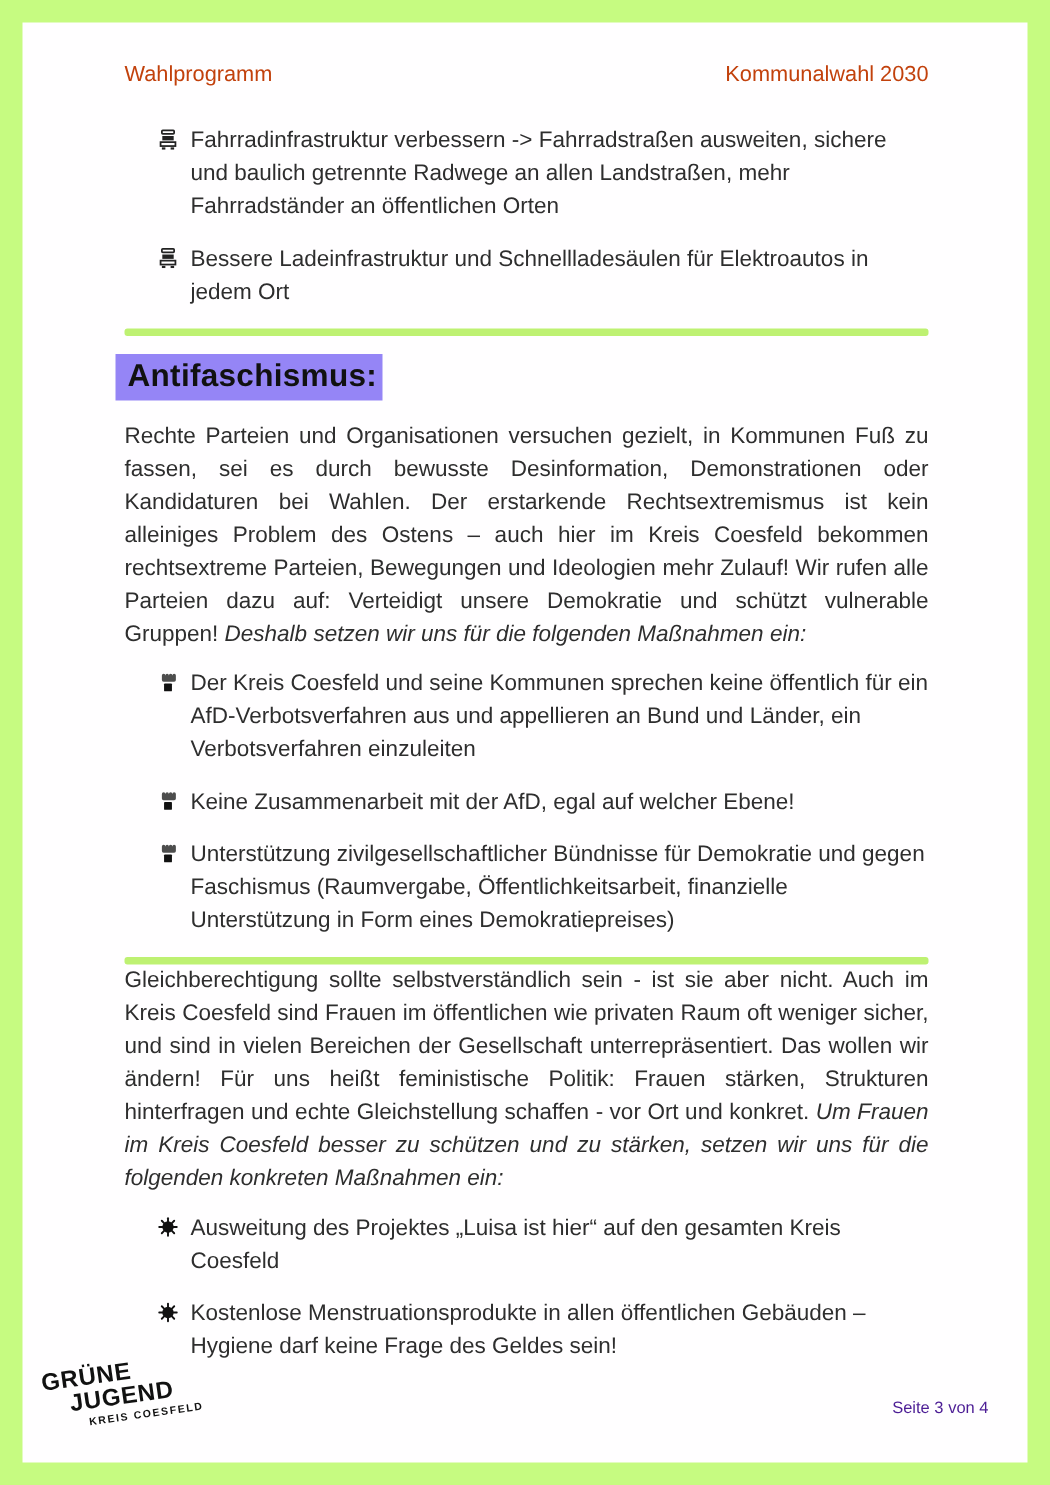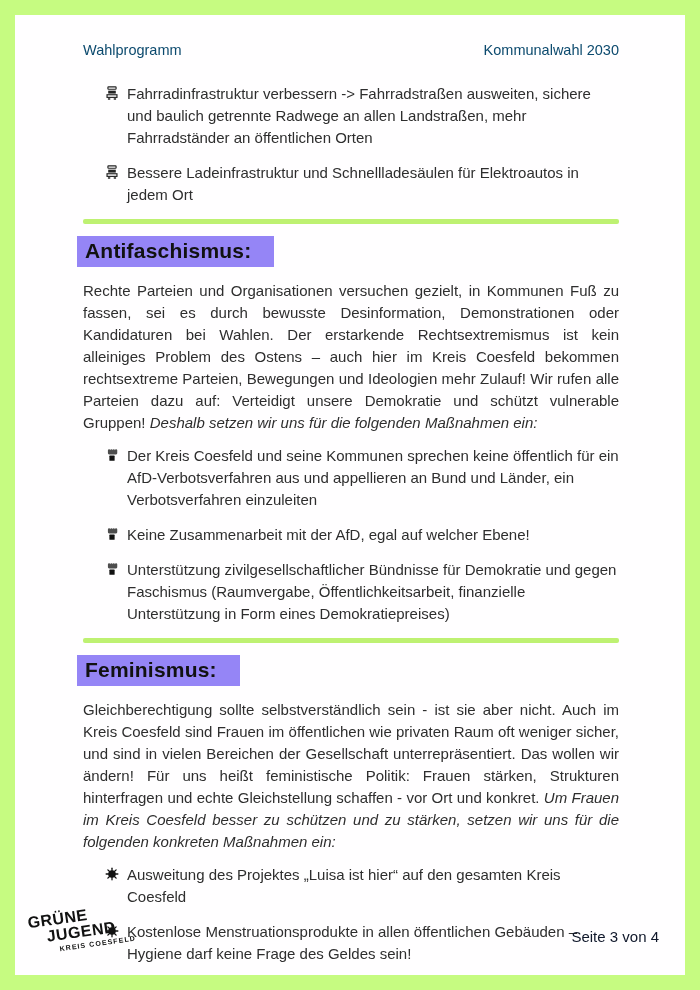--- a/index.html
+++ b/index.html
@@ -24,21 +24,21 @@
   }
   .content {
     padding: 27px 66px 0 68px;
   }
   
   .pageheader {
     display: flex;
     justify-content: space-between;
     align-items: baseline;
     font-size: 14.5px;
-    color: #0c4a6e;
+    color: #c2410c;
     margin-bottom: 25px;
   }
   
   ul.bullets {
     list-style: none;
     padding-left: 22px;
     margin-bottom: 10px;
   }
   ul.bullets li {
     display: flex;
@@ -63,21 +63,21 @@
   }
   
   .h2wrap { margin: 12px 0 13px -6px; }
   h2.hl {
     display: inline-block;
     background: #9585f6;
     color: #111111;
     font-size: 21px;
     font-weight: 700;
     letter-spacing: 0.2px;
-    padding: 3px 23px 4px 8px;
+    padding: 3px 4px 4px 8px;
   }
   
   p.para {
     font-size: 15px;
     line-height: 22px;
     text-align: justify;
     margin-bottom: 11px;
   }
   p.para em { }
   
@@ -89,22 +89,22 @@
     font-weight: 700;
     line-height: 1.0;
     letter-spacing: 0.5px;
   }
   .logo-l1 { font-size: 16px; }
   .logo-l2 { font-size: 16px; margin-left: 17px; }
   .logo-l3 { font-size: 7px; letter-spacing: 1.1px; margin-left: 28px; margin-top: 2px; }
   .pagenum {
     position: absolute;
     right: 26px; bottom: 30px;
-    font-size: 15px;
-    color: #0f172a;
+    font-size: 11px;
+    color: #4c1d95;
   }
 </style>
 </head>
 <body>
 
 <div class="canvas">
   <div class="sheet">
     <div class="content">
 
       <div class="pageheader">
@@ -175,23 +175,20 @@
               <path d="M5 4 a2 2 0 0 1 4 0 a2 2 0 0 1 4 0 a2 2 0 0 1 4 0 a2 2 0 0 1 4 0 v5 a2 2 0 0 1 -2 2 H7 a2 2 0 0 1 -2 -2 z" fill="#4d4d4d"></path>
               <rect x="7.5" y="13" width="9" height="9" rx="1" fill="#111"></rect>
             </svg>
           </span>
           <span class="btext">Unterstützung zivilgesellschaftlicher Bündnisse für Demokratie und gegen Faschismus (Raumvergabe, Öffentlichkeitsarbeit, finanzielle Unterstützung in Form eines Demokratiepreises)</span>
         </li>
       </ul>
 
       <div class="rule"></div>
 
-      <div class="h2wrap">
-        <h2 class="hl">Feminismus:</h2>
-      </div>
 
       <p class="para">
         <span>Gleichberechtigung sollte selbstverständlich sein - ist sie aber nicht. Auch im Kreis Coesfeld sind Frauen im öffentlichen wie privaten Raum oft weniger sicher, und sind in vielen Bereichen der Gesellschaft unterrepräsentiert. Das wollen wir ändern! Für uns heißt feministische Politik: Frauen stärken, Strukturen hinterfragen und echte Gleichstellung schaffen - vor Ort und konkret.</span>
         <em>Um Frauen im Kreis Coesfeld besser zu schützen und zu stärken, setzen wir uns für die folgenden konkreten Maßnahmen ein:</em>
       </p>
 
       <ul class="bullets">
         <li>
           <span class="bicon">
             <svg viewBox="0 0 24 24" aria-hidden="true">

